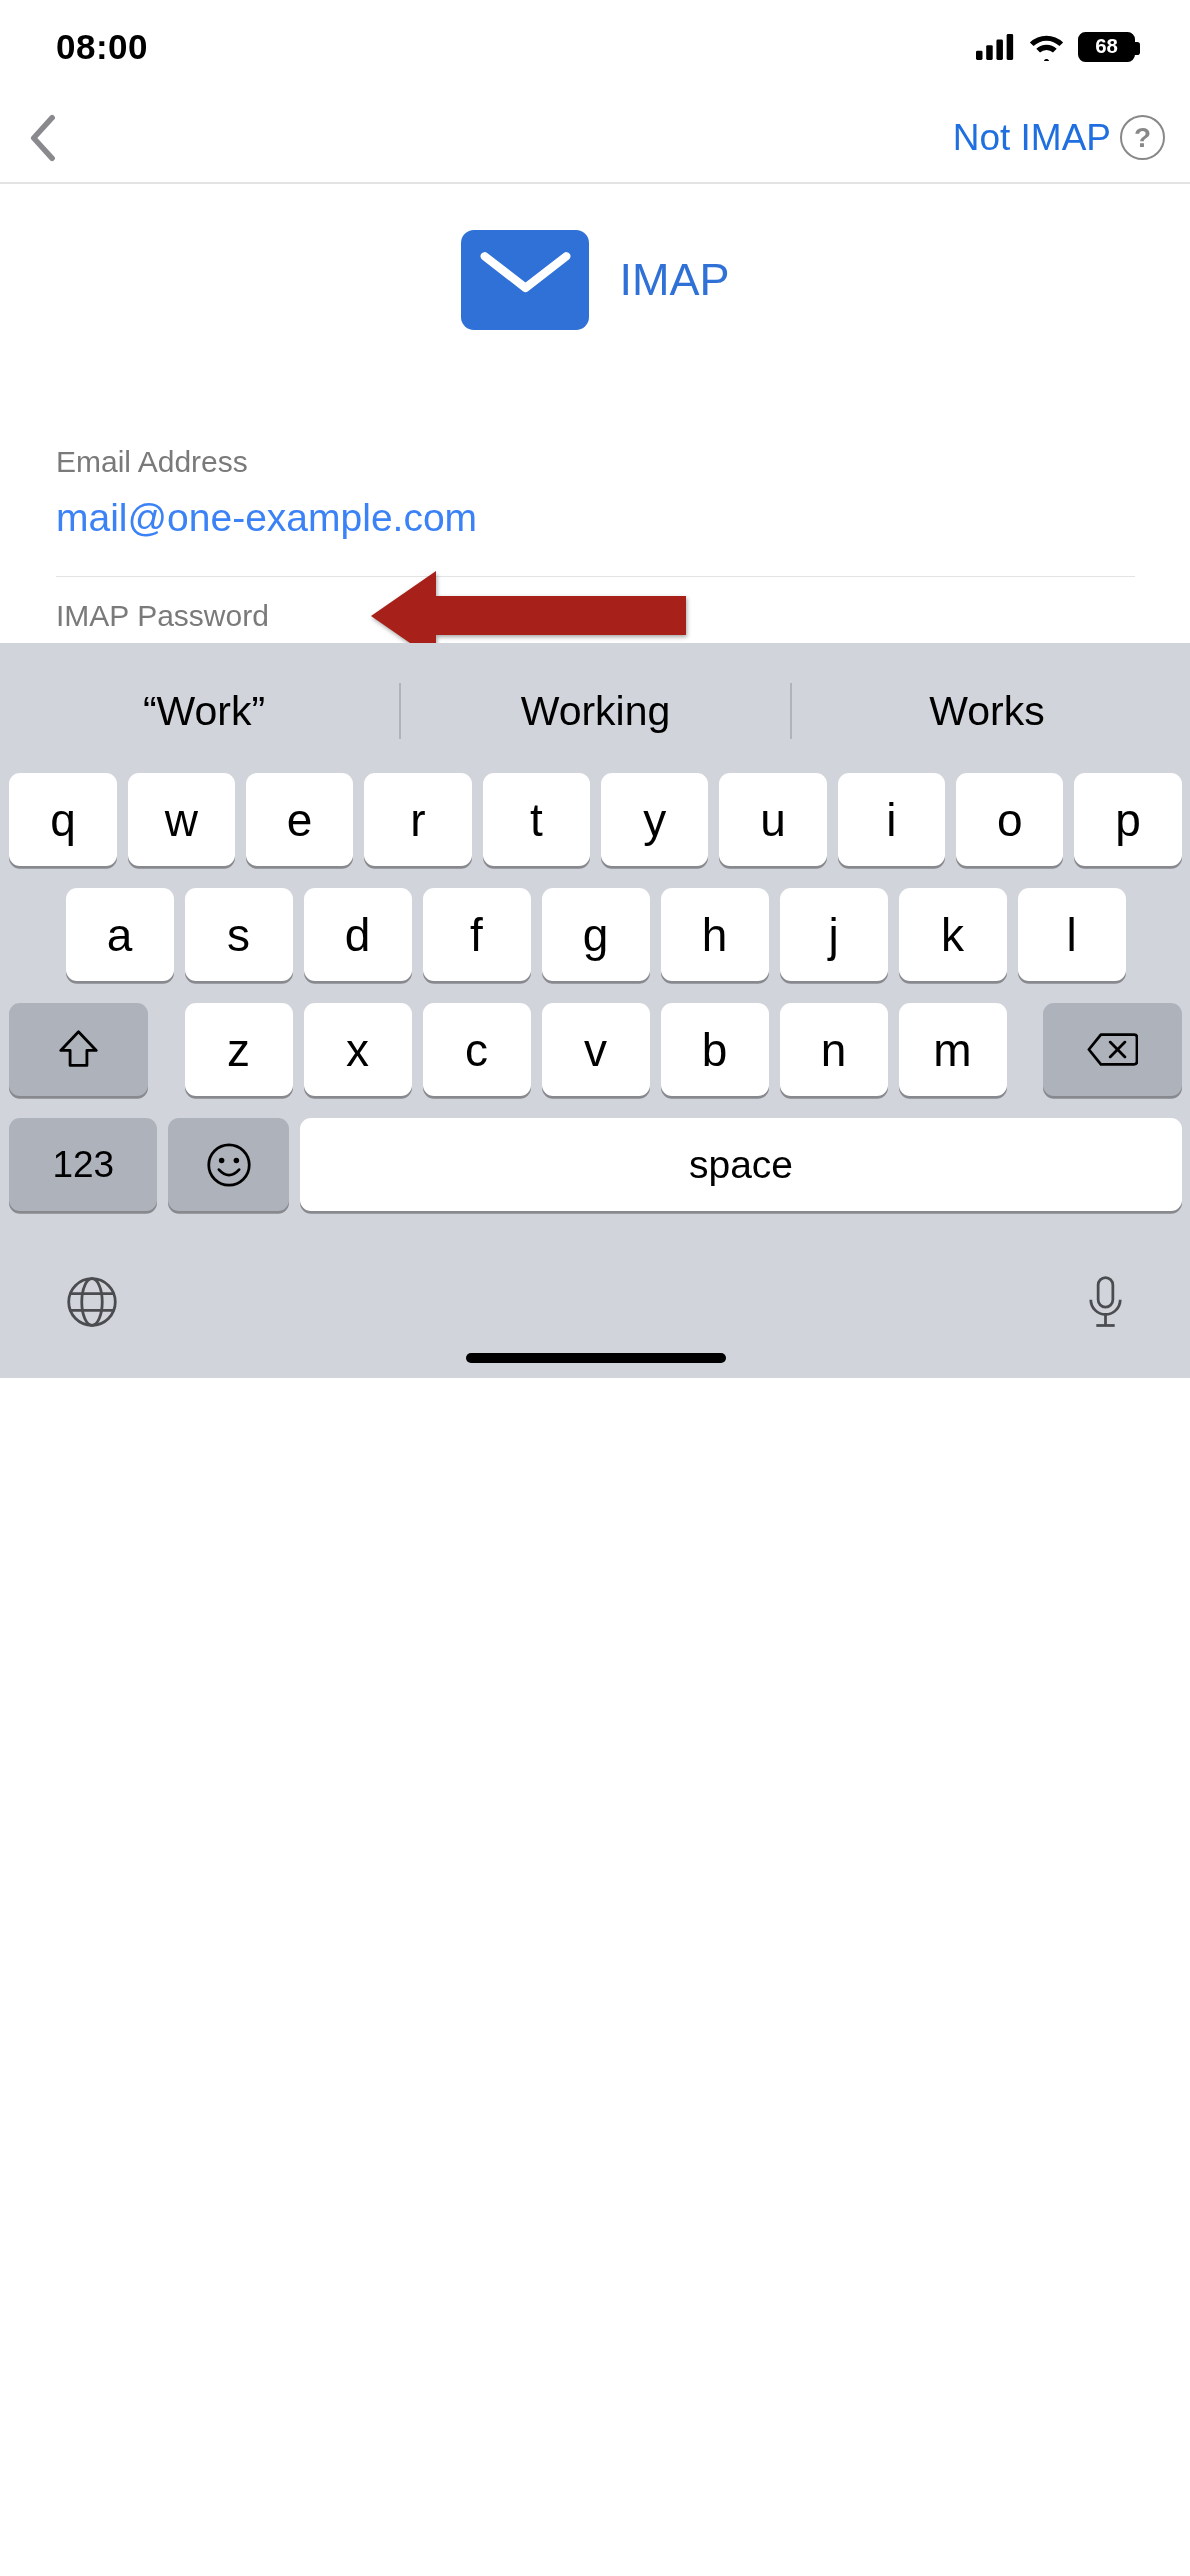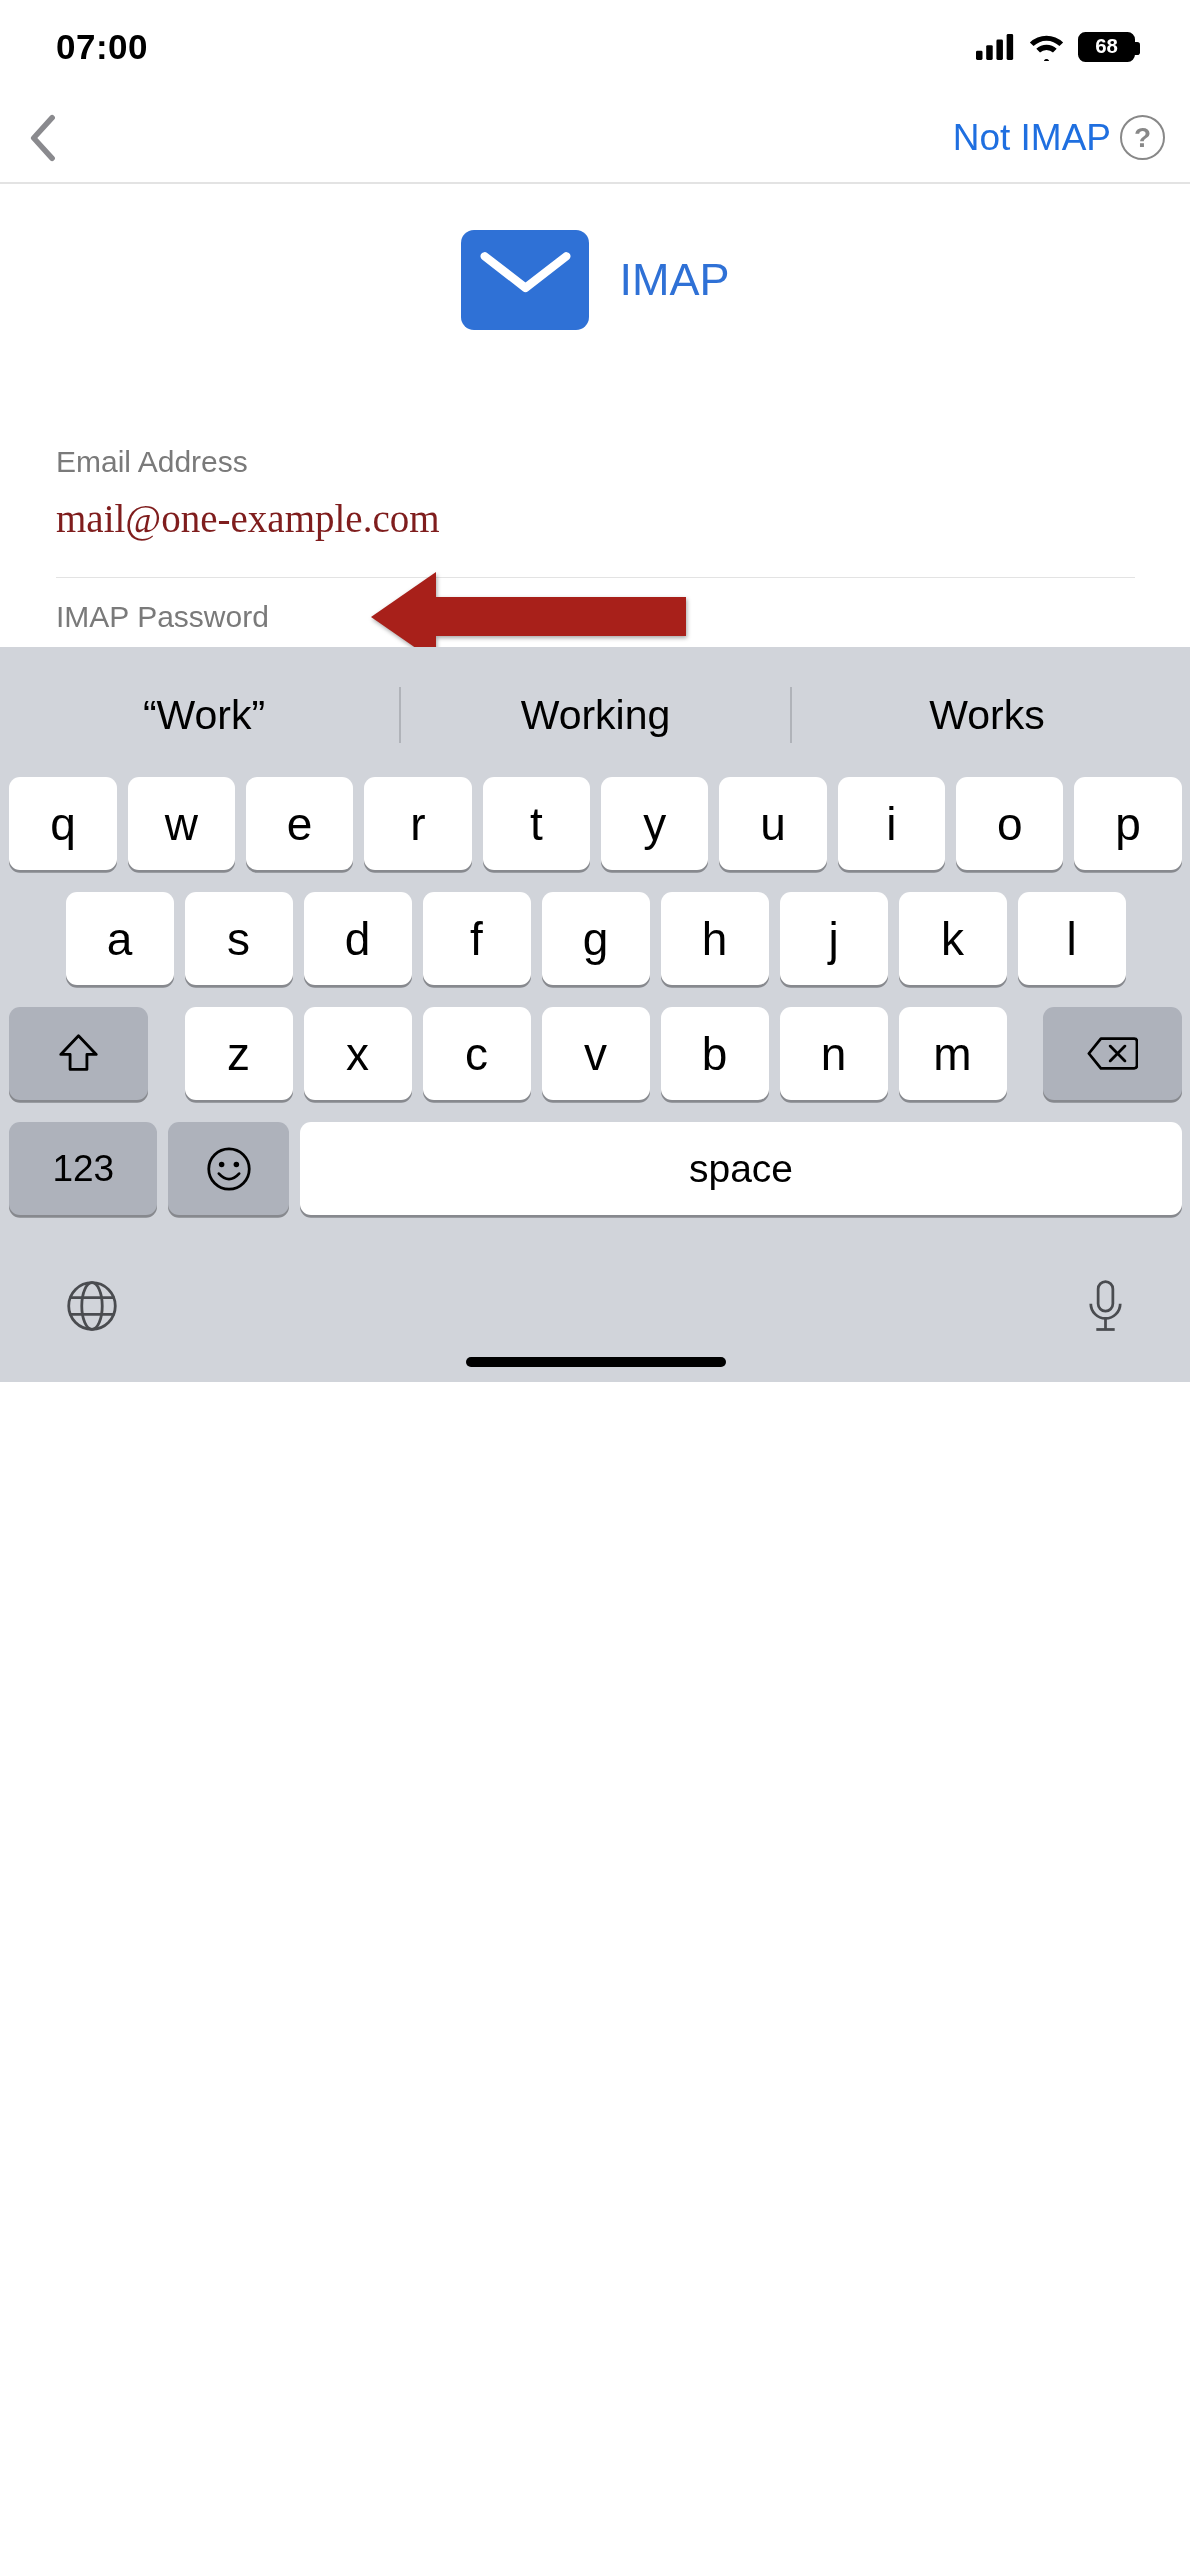--- a/index.html
+++ b/index.html
@@ -23,21 +23,21 @@
   .brand { display:flex; align-items:center; justify-content:center; gap:30px; padding:46px 0 37px; }
   .brand-icon { width:128px; height:100px; background:#2f71d6; border-radius:13px; display:flex; align-items:center; justify-content:center; }
   .brand-icon svg { display:block; }
   .brand-text { color:#2f71d6; font-size:45px; font-weight:500; }
 
   .form { padding: 56px 56px 0 56px; }
   .field { position:relative; padding: 22px 0 36px 0; border-bottom:1.9px solid #e3e3e3; }
   .field:last-of-type { border-bottom:none; }
   .label { color:#7a7a7a; font-size:30px; margin-bottom:16.7px; }
   .label-blue { color:#1f6fe0; font-size:30px; margin-bottom:16.7px; }
-  .value, .value-input { font-size:39px; color:#7f1d1d; border:none; outline:none; width:100%; background:transparent; font-family:Liberation Serif, serif; }
+  .value, .value-input { font-size:39px; color:#3b82f6; border:none; outline:none; width:100%; background:transparent; font-family:Liberation Sans, sans-serif; }
   .value-input::placeholder { color:#7a7a7a; }
   .field-password { padding-bottom:56px; }
 
   .adv-row { display:flex; align-items:center; justify-content:space-between; padding:56px 0px 56px 0px; position:relative; }
   .adv-label { font-size:39px; color:#000; }
   .toggle { width:100px; height:61px; background:#e9e9eb; border-radius:37px; position:relative; }
   .toggle-knob { position:absolute; left:3.7px; top:3.7px; width:54px; height:54px; background:#fff; border-radius:50%; box-shadow:0 1.9px 5.6px rgba(0,0,0,0.25), 0 0 0.9px rgba(0,0,0,0.2); }
 
   .signin { margin:0 1.9px; height:147px; background:#3675d3; border-radius:16.7px; display:flex; align-items:center; justify-content:center; color:#fff; font-size:45px; position:relative; box-shadow: inset 0 -1.9px 0 rgba(0,0,0,0.08); }
 
@@ -71,21 +71,21 @@
   .home-indicator { position:absolute; bottom:15px; left:50%; transform:translateX(-50%); width:260px; height:9.3px; background:#000; border-radius:5.6px; }
 
   .content-wrap { position:relative; }
 </style>
 </head>
 <body>
 
 <div class="content-wrap">
 
   <div class="status-bar">
-    <div class="status-time">07:00</div>
+    <div class="status-time">08:00</div>
     <div class="status-right">
       <span class="signal-icon">
         <svg width="39" height="26" viewBox="0 0 42 28">
             <rect x="0" y="18" width="7" height="10" rx="1.5" fill="#000"></rect>
             <rect x="11" y="12" width="7" height="16" rx="1.5" fill="#000"></rect>
             <rect x="22" y="6" width="7" height="22" rx="1.5" fill="#000"></rect>
             <rect x="33" y="0" width="7" height="28" rx="1.5" fill="#000"></rect>
           </svg>
       </span>
       <span class="wifi-icon">

